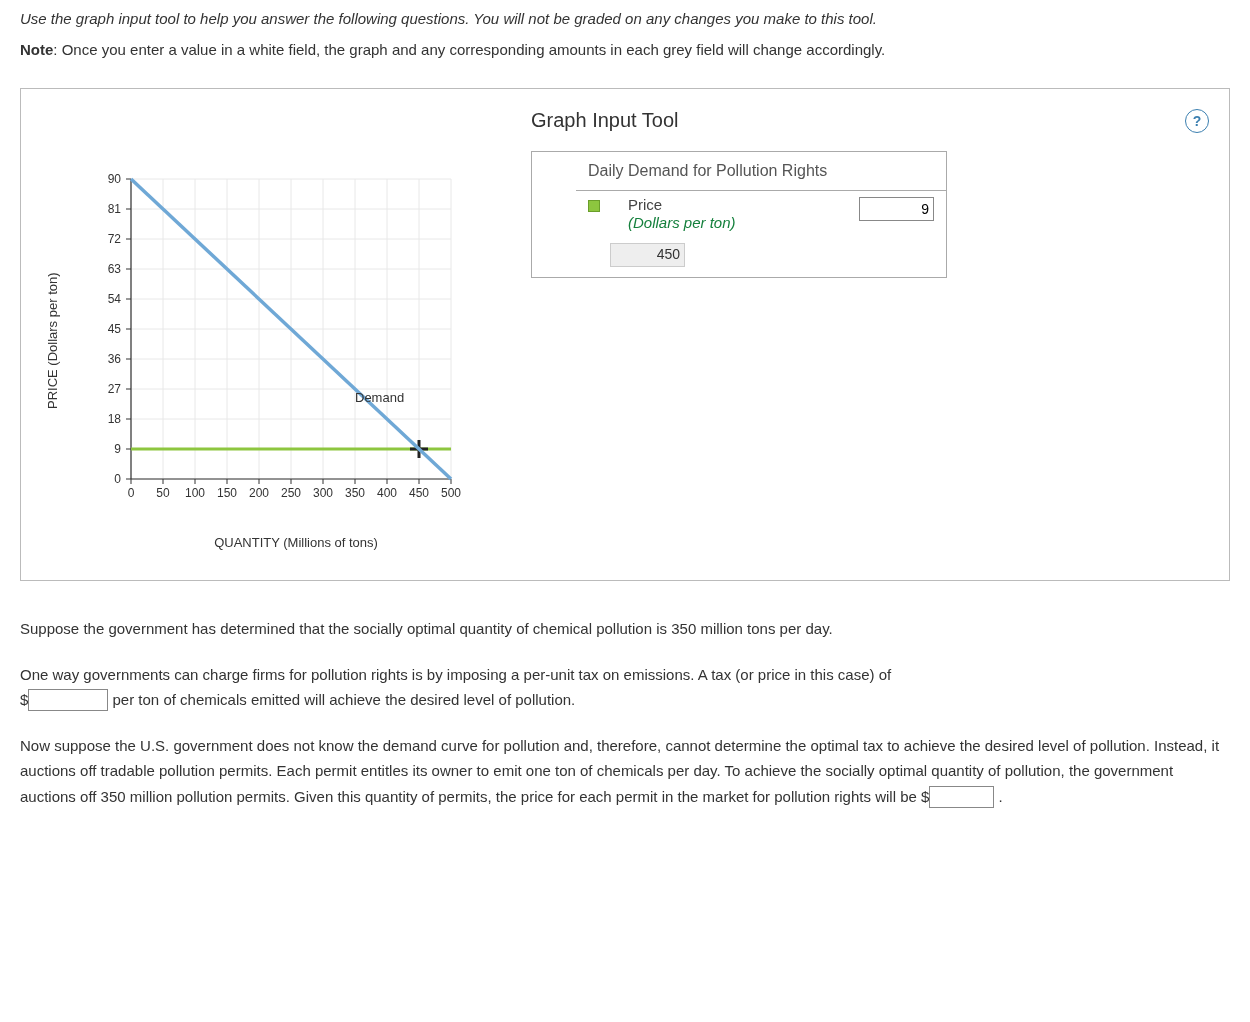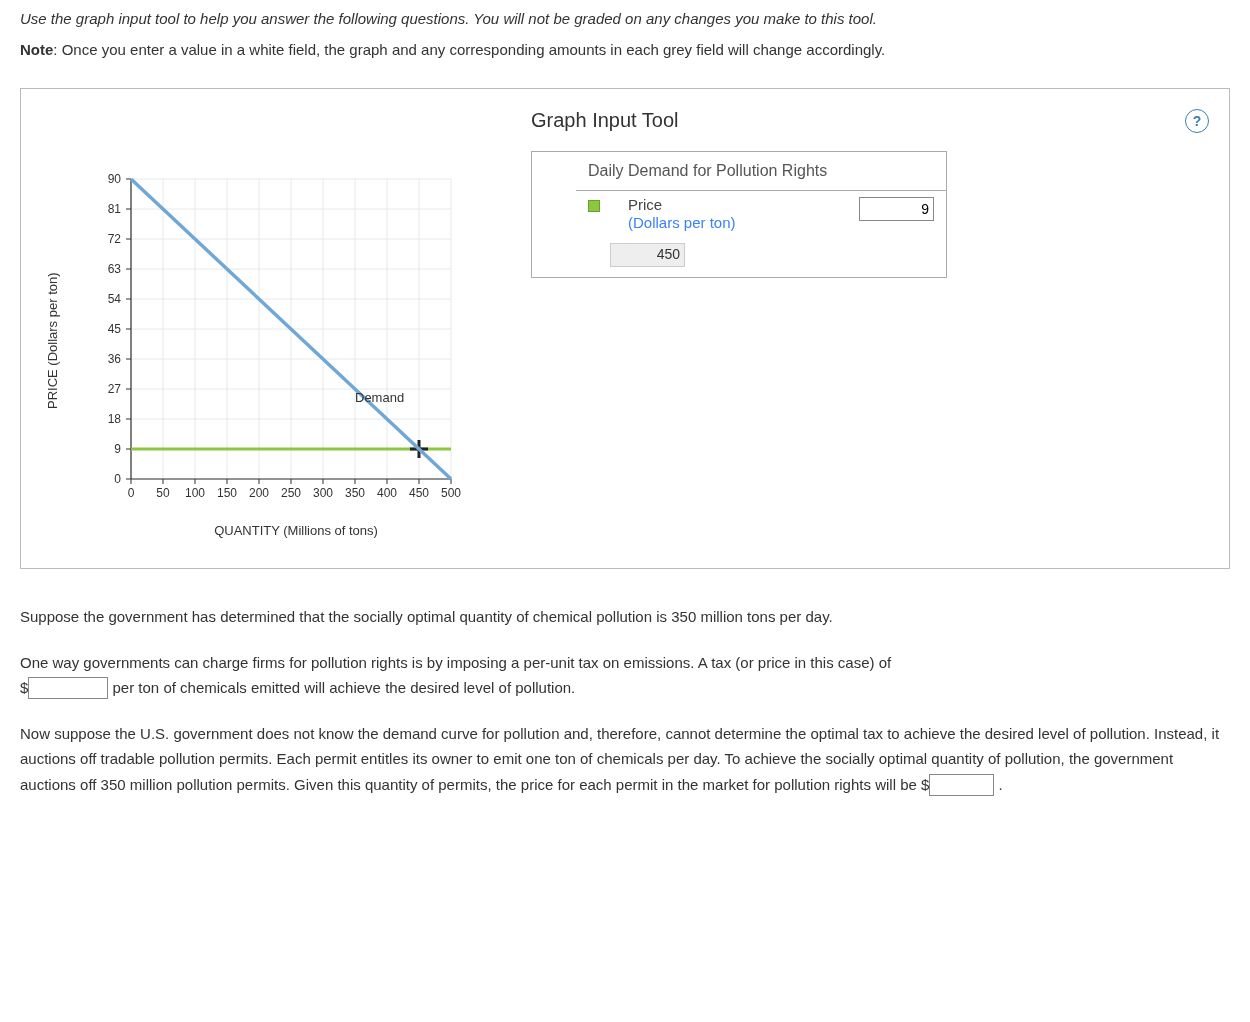--- a/index.html
+++ b/index.html
@@ -37,21 +37,21 @@
       transform: rotate(-90deg);
       transform-origin: left top;
       font-size: 13px;
       left: 14px;
       top: 310px;
       white-space: nowrap;
     }
     .x-axis-label {
       font-size: 13px;
       text-align: center;
-      margin-top: 4px;
+      margin-top: 16px;
       margin-left: 50px;
     }
     .tool-area {
       flex: 1;
       padding-top: 10px;
       padding-right: 10px;
     }
     .tool-title-row {
       display: flex;
       justify-content: space-between;
@@ -96,21 +96,22 @@
       border: 1px solid #6a9e2a;
       margin-top: 4px;
       flex-shrink: 0;
     }
     .tool-label {
       flex: 1;
       color: #444;
       line-height: 1.2;
     }
     .tool-label .unit {
-      color: #3b82f6;
+      font-style: italic;
+      color: #15803d;
     }
     .tool-input {
       width: 65px;
       text-align: right;
       border: 1px solid #888;
       padding: 2px 4px;
       font-size: 14px;
       height: 18px;
       margin-top: 1px;
     }

